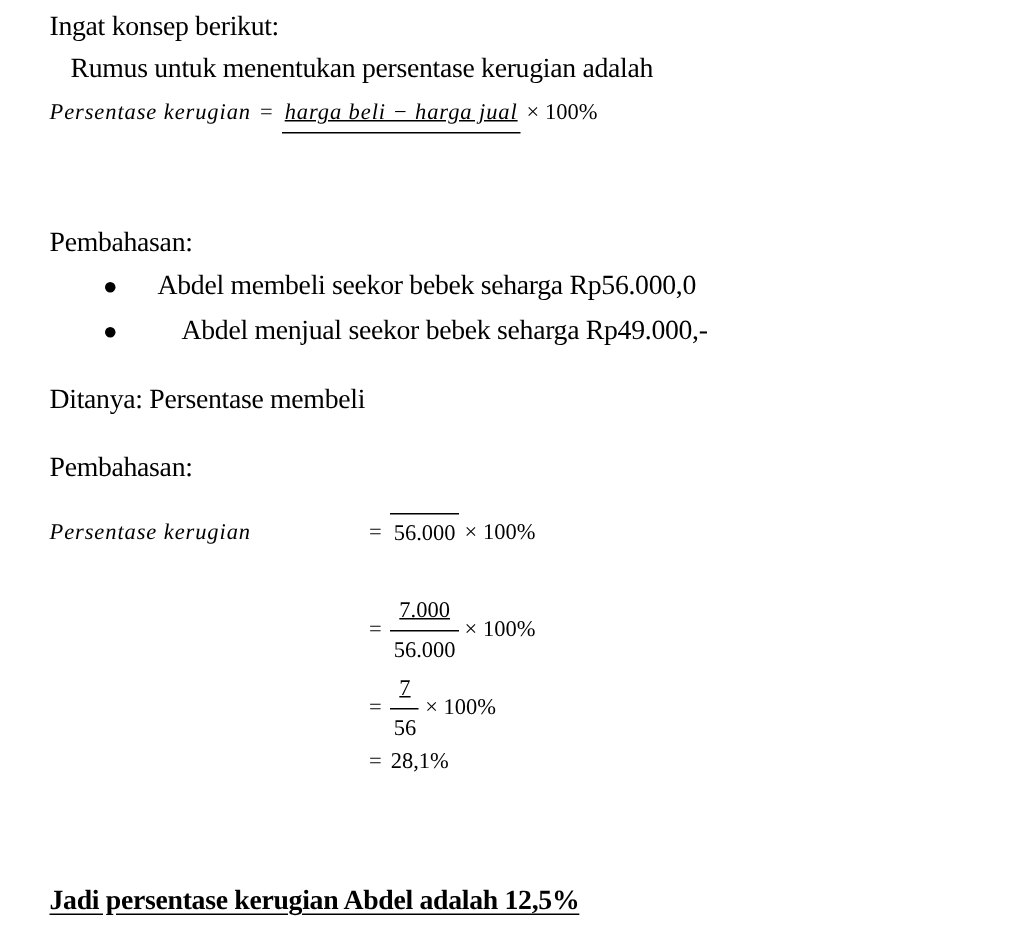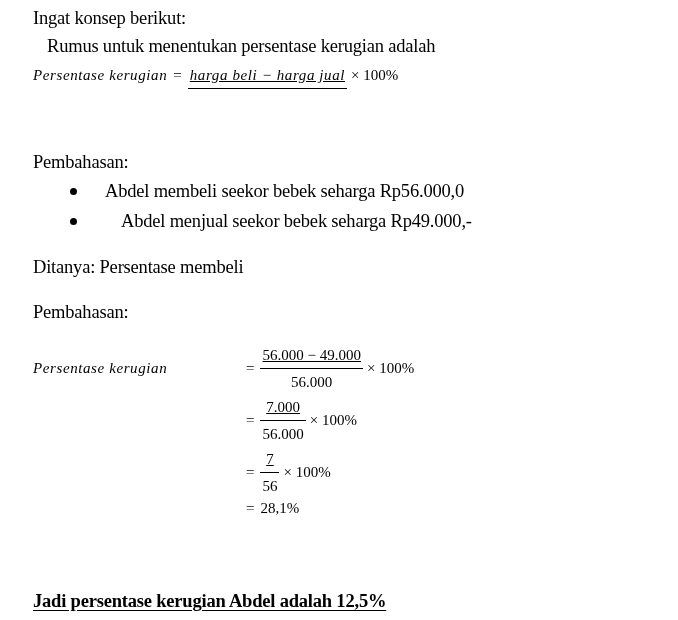--- a/index.html
+++ b/index.html
@@ -39,21 +39,20 @@
 <div class="abs sans" style="left:121px; top:211px;">Abdel menjual seekor bebek seharga Rp49.000,-</div>
 
 <div class="abs sans" style="left:33px; top:257px;">Ditanya: Persentase membeli</div>
 
 <div class="abs sans" style="left:33px; top:302px;">Pembahasan:</div>
 
 <div class="abs math row" style="left:33px; top:342px;">
   <span class="it" style="width:213px;">Persentase kerugian</span>
   <span style="margin:0 6px 0 0;">=</span>
   <span class="frac">
-    <span class="num">56.000 − 49.000</span>
     <span class="bar"></span>
     <span class="den">56.000</span>
   </span>
   <span style="margin-left:4px;">× 100%</span>
 </div>
 
 <div class="abs math row" style="left:246px; top:394px;">
   <span style="margin-right:6px;">=</span>
   <span class="frac">
     <span class="num">7.000</span>

